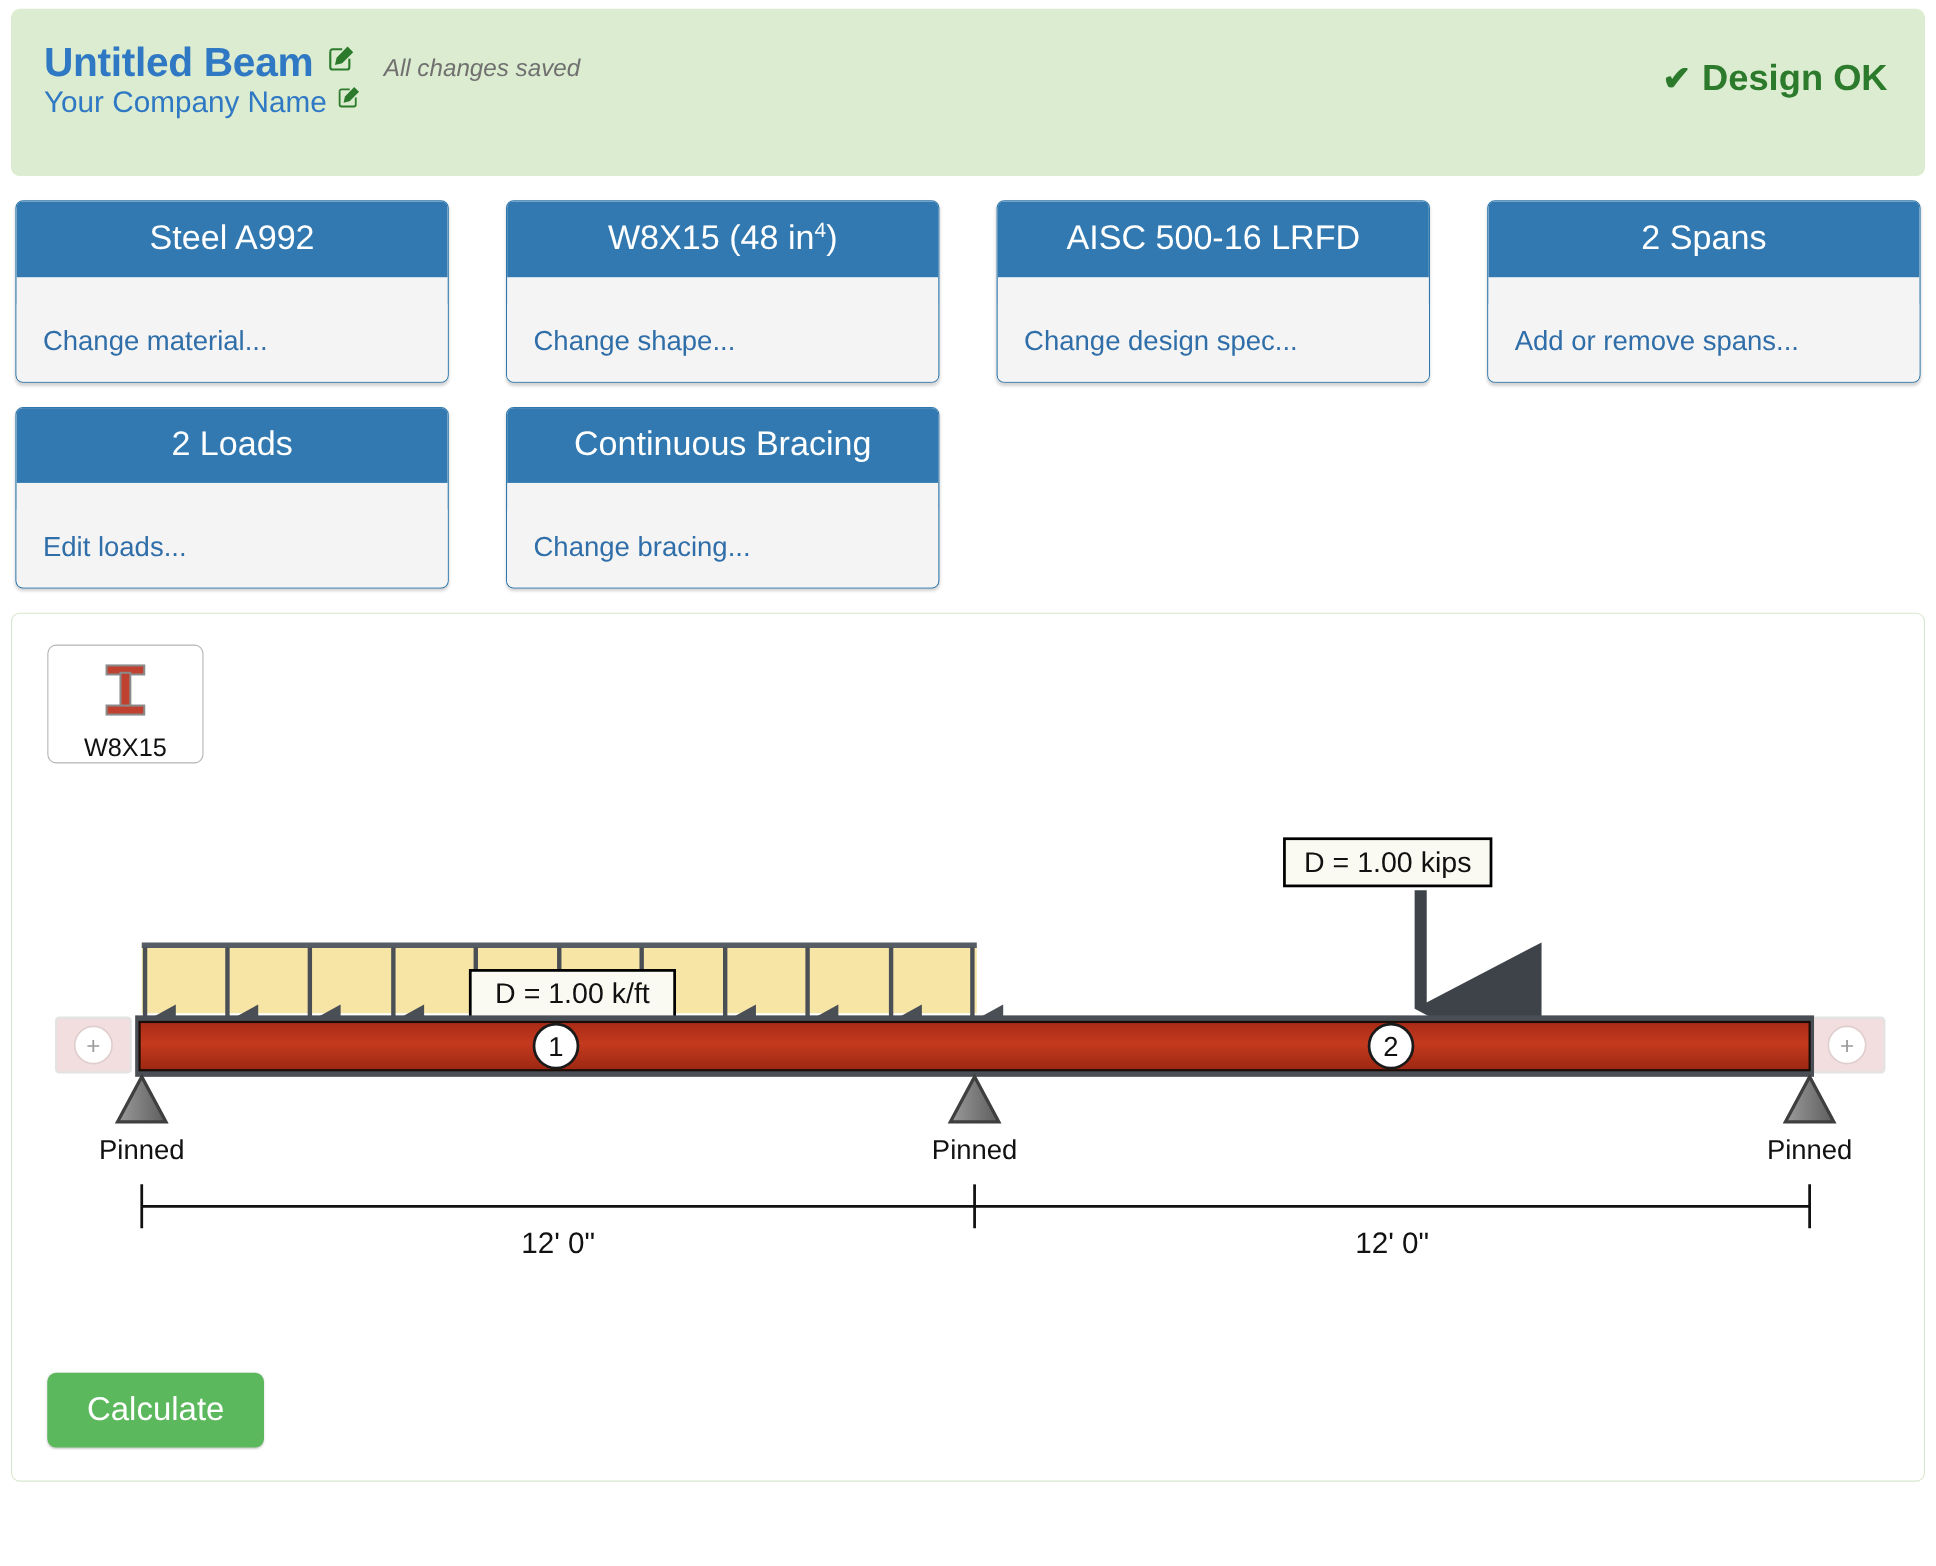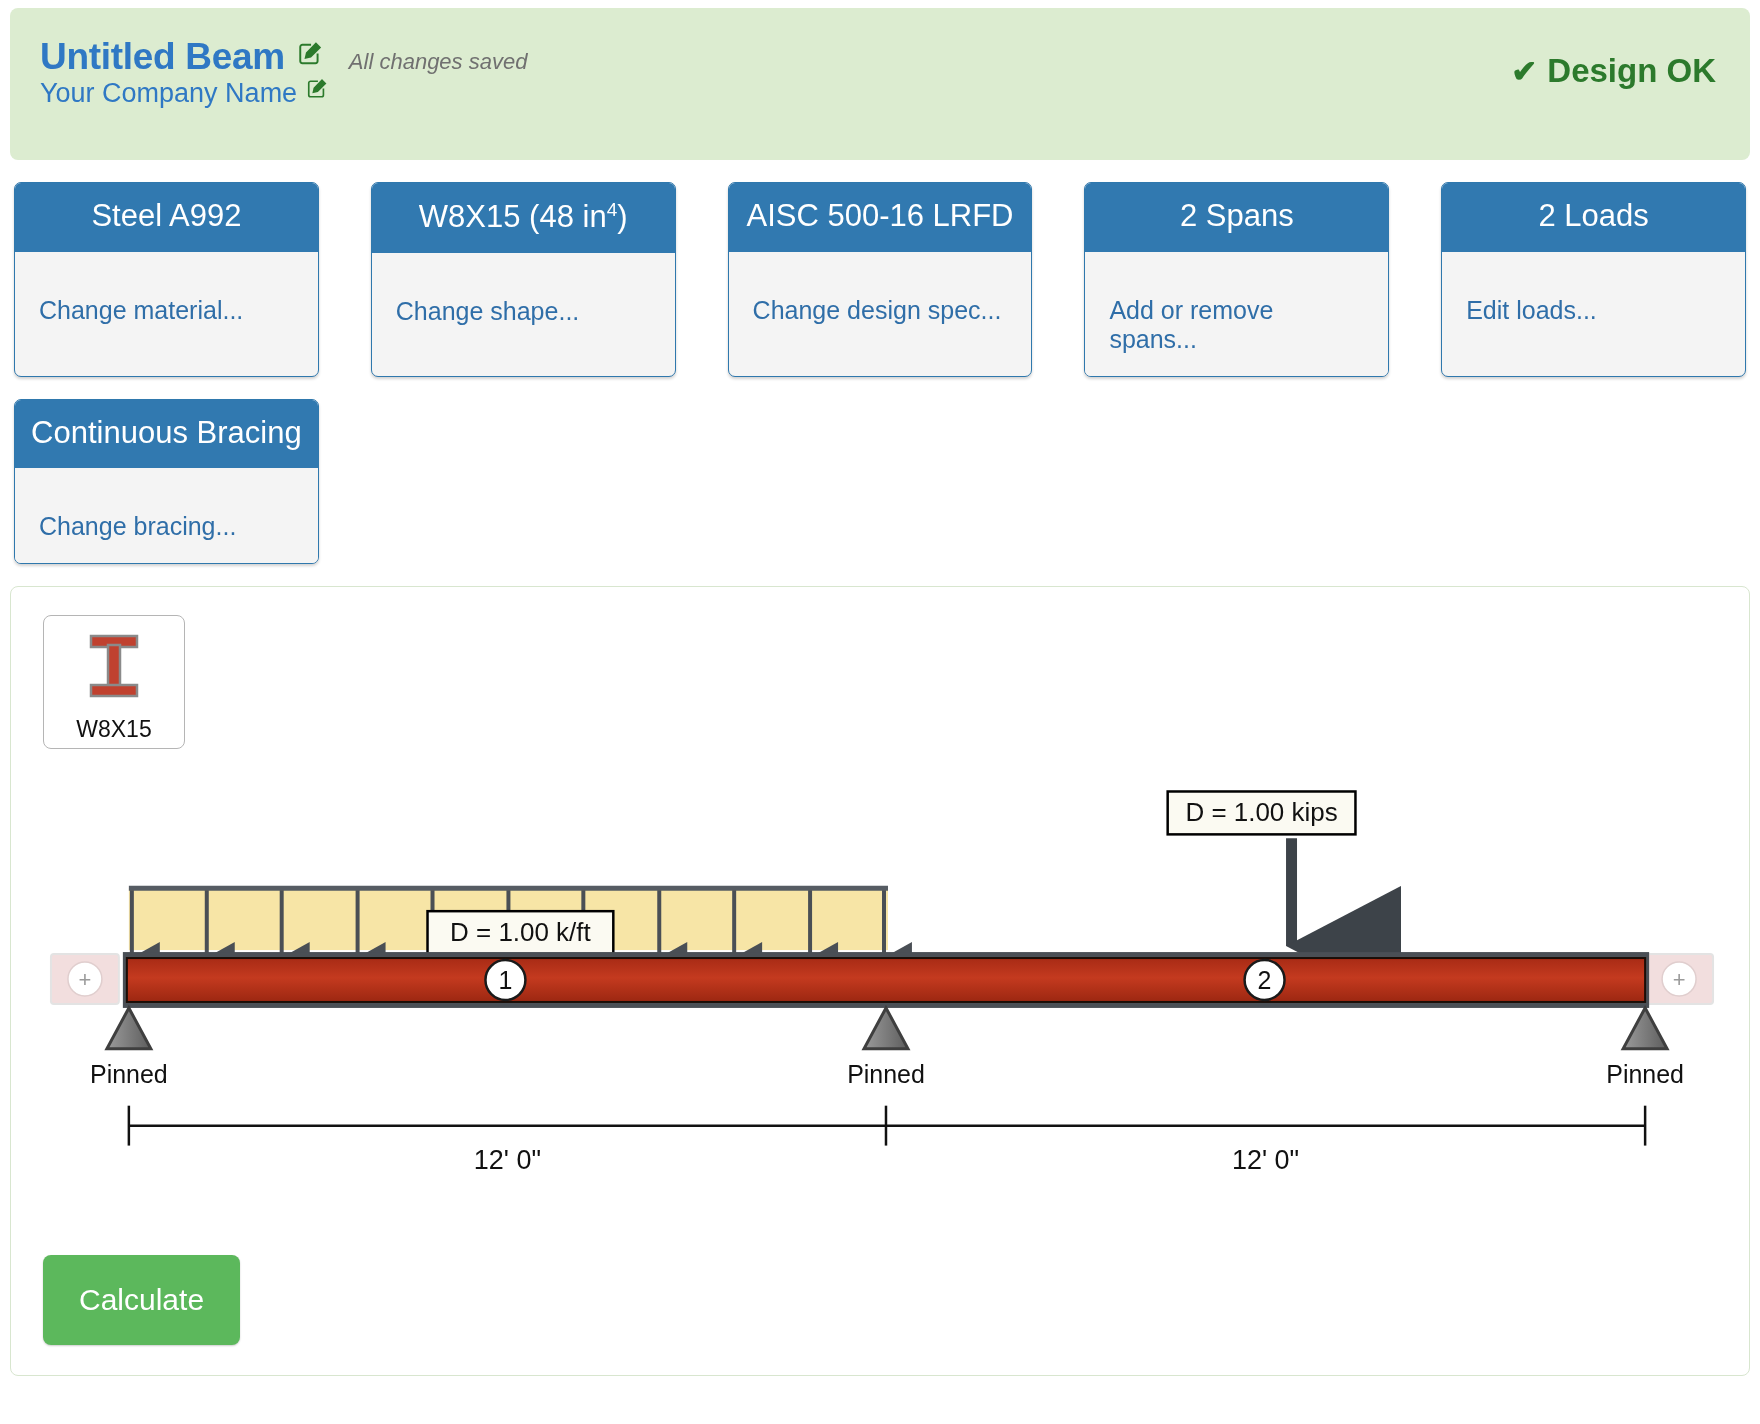--- a/index.html
+++ b/index.html
@@ -39,21 +39,21 @@
   .status {
     position: absolute; right: 34px; top: 44px;
     font-size: 33px; font-weight: bold; color: #2c7a2c;
     display: flex; align-items: center; gap: 10px;
   }
   .status .check { font-size: 31px; }
 
   
   .cards {
     display: grid;
-    grid-template-columns: repeat(5, 1fr);
+    grid-template-columns: repeat(4, 1fr);
     gap: 22px 52px;
     padding: 22px 14px 0 14px;
   }
   .card {
     border: 1px solid #2f78ad;
     border-radius: 7px;
     overflow: hidden;
     background: #f4f4f4;
     box-shadow: 0 2px 3px rgba(0,0,0,0.18);
   }
@@ -79,37 +79,37 @@
   .panel {
     margin: 22px 10px 0 10px;
     border: 1px solid #d8e6cf;
     border-radius: 8px;
     background: #ffffff;
     height: 790px;
     position: relative;
   }
   .shape-chip {
     position: absolute; left: 32px; top: 28px;
-    width: 142px; height: 134px;
+    width: 142px; height: 108px;
     border: 1px solid #b5b5b5; border-radius: 8px;
     background: #fff;
     display: flex; flex-direction: column;
     align-items: center; justify-content: flex-start;
     padding-top: 12px;
   }
   .shape-chip .lbl { font-size: 23px; color: #111; margin-top: 6px; }
 
   .diagram { position: absolute; left: 0; top: 0; width: 100%; height: 100%; }
 
   .calc-btn {
     position: absolute; left: 32px; bottom: 30px;
     background: #5cb85c;
     border: none; border-radius: 8px;
     color: #fff; font-size: 30px;
-    padding: 28px 36px;
+    padding: 17px 36px;
     cursor: pointer;
     box-shadow: 0 1px 2px rgba(0,0,0,0.2);
     font-family: "Liberation Sans", sans-serif;
   }
 </style>
 </head>
 <body>
 
 <div class="header">
   <div class="title-row">

